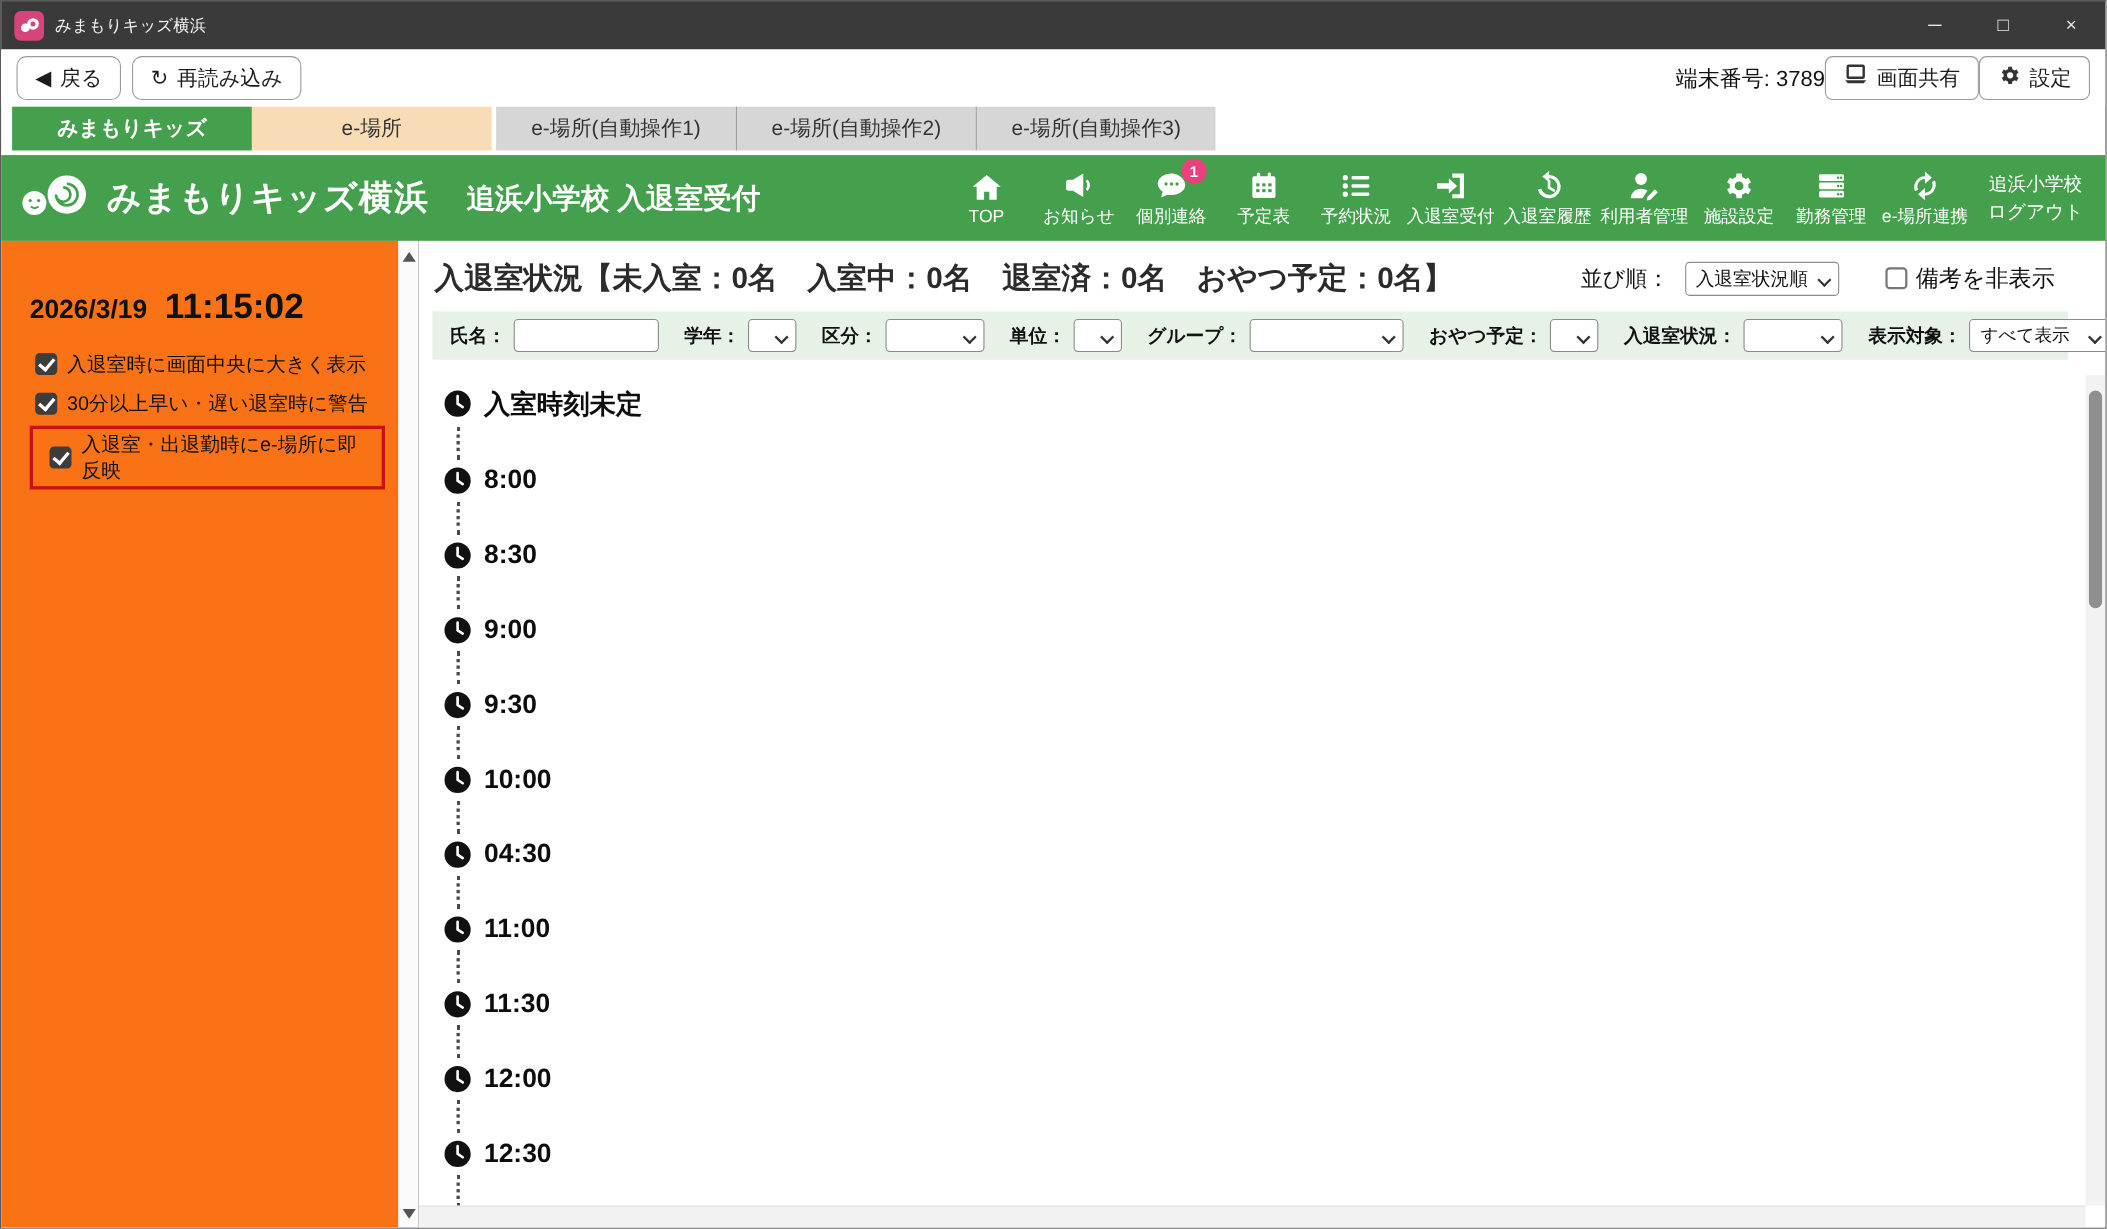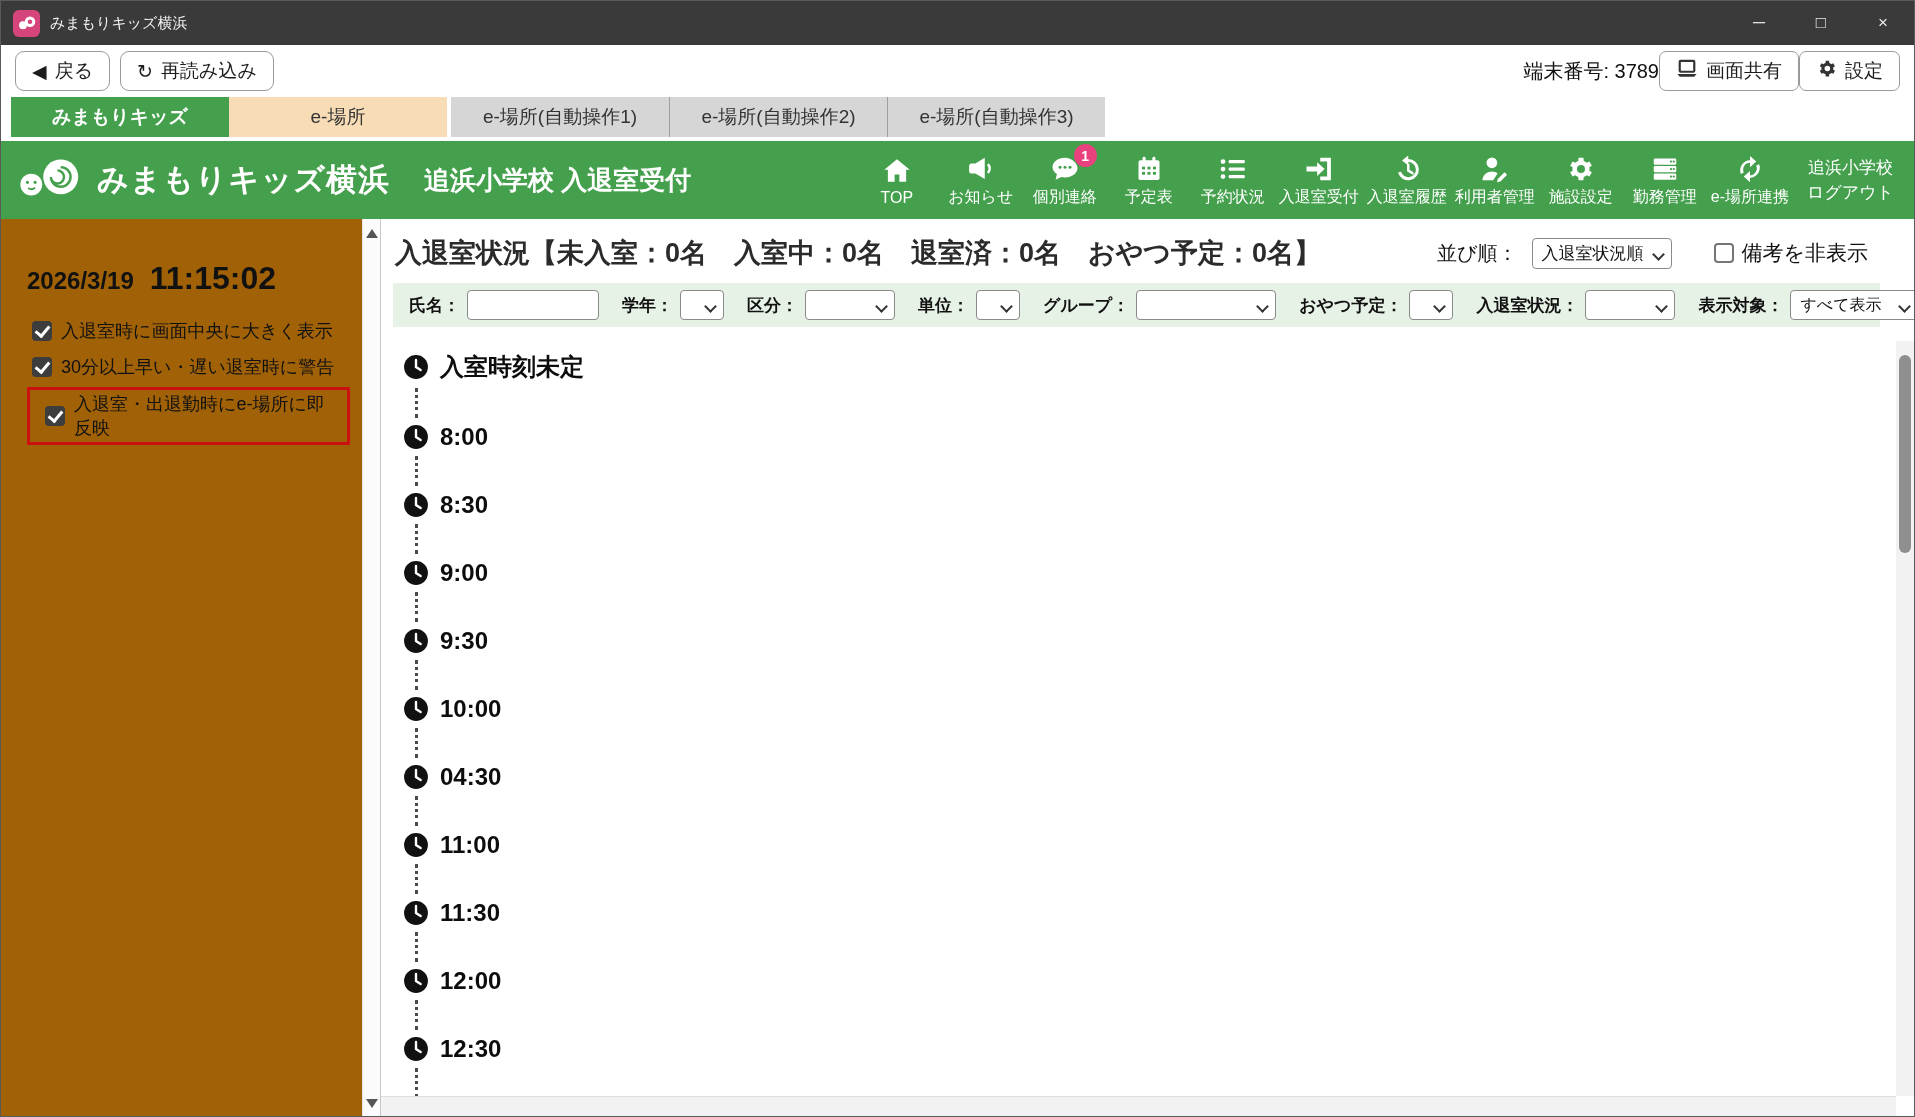--- a/index.html
+++ b/index.html
@@ -37,21 +37,21 @@
   .logo-text{color:#fff;font-size:31px;font-weight:bold;letter-spacing:1px;}
   .facility-title{color:#fff;font-size:26px;font-weight:bold;margin-left:34px;white-space:nowrap;}
   .nav{display:flex;margin-left:auto;align-items:center;}
   .nav-item{min-width:84px;display:flex;flex-direction:column;align-items:center;justify-content:center;gap:3px;padding:2px 4px;cursor:default;}
   .nav-icon{position:relative;height:32px;display:flex;align-items:flex-end;}
   .nav-label{color:#fff;font-size:16px;white-space:nowrap;}
   .badge{position:absolute;top:-8px;right:-16px;width:23px;height:23px;border-radius:50%;background:#e8417e;color:#fff;font-size:14px;font-weight:bold;display:flex;align-items:center;justify-content:center;}
   .logout{display:flex;flex-direction:column;align-items:center;color:#fff;font-size:17px;line-height:1.5;margin:0 8px 0 14px;white-space:nowrap;}
   
   .content{flex:1;display:flex;min-height:0;}
-  .sidebar{width:380px;flex:none;position:relative;border-right:1px solid #c8c8c8;background:#a16207;}
+  .sidebar{width:380px;flex:none;position:relative;border-right:1px solid #c8c8c8;background:#f97316;}
   .side-inner{padding:20px 30px 0 26px;}
   .daterow{display:flex;align-items:baseline;gap:16px;}
   .date{font-size:24px;font-weight:bold;color:#111;}
   .time{font-size:32px;font-weight:bold;color:#111;margin-top:21px;}
   .options{margin-top:16px;display:flex;flex-direction:column;}
   .option{display:flex;align-items:center;gap:9px;font-size:18px;color:#111;padding:4px 5px;margin:2px 0;}
   .option.highlight{border:3px solid #cc1111;padding:2px 15px;margin:2px 0;}
   .cb{width:20px;height:20px;border-radius:4px;background:#3d3d3d;position:relative;flex:none;}
   .cb::after{content:"";position:absolute;left:6px;top:2px;width:6px;height:11px;border-right:3px solid #fff;border-bottom:3px solid #fff;transform:rotate(40deg);}
   .cb.unchecked{background:#fff;border:2px solid #767676;}

